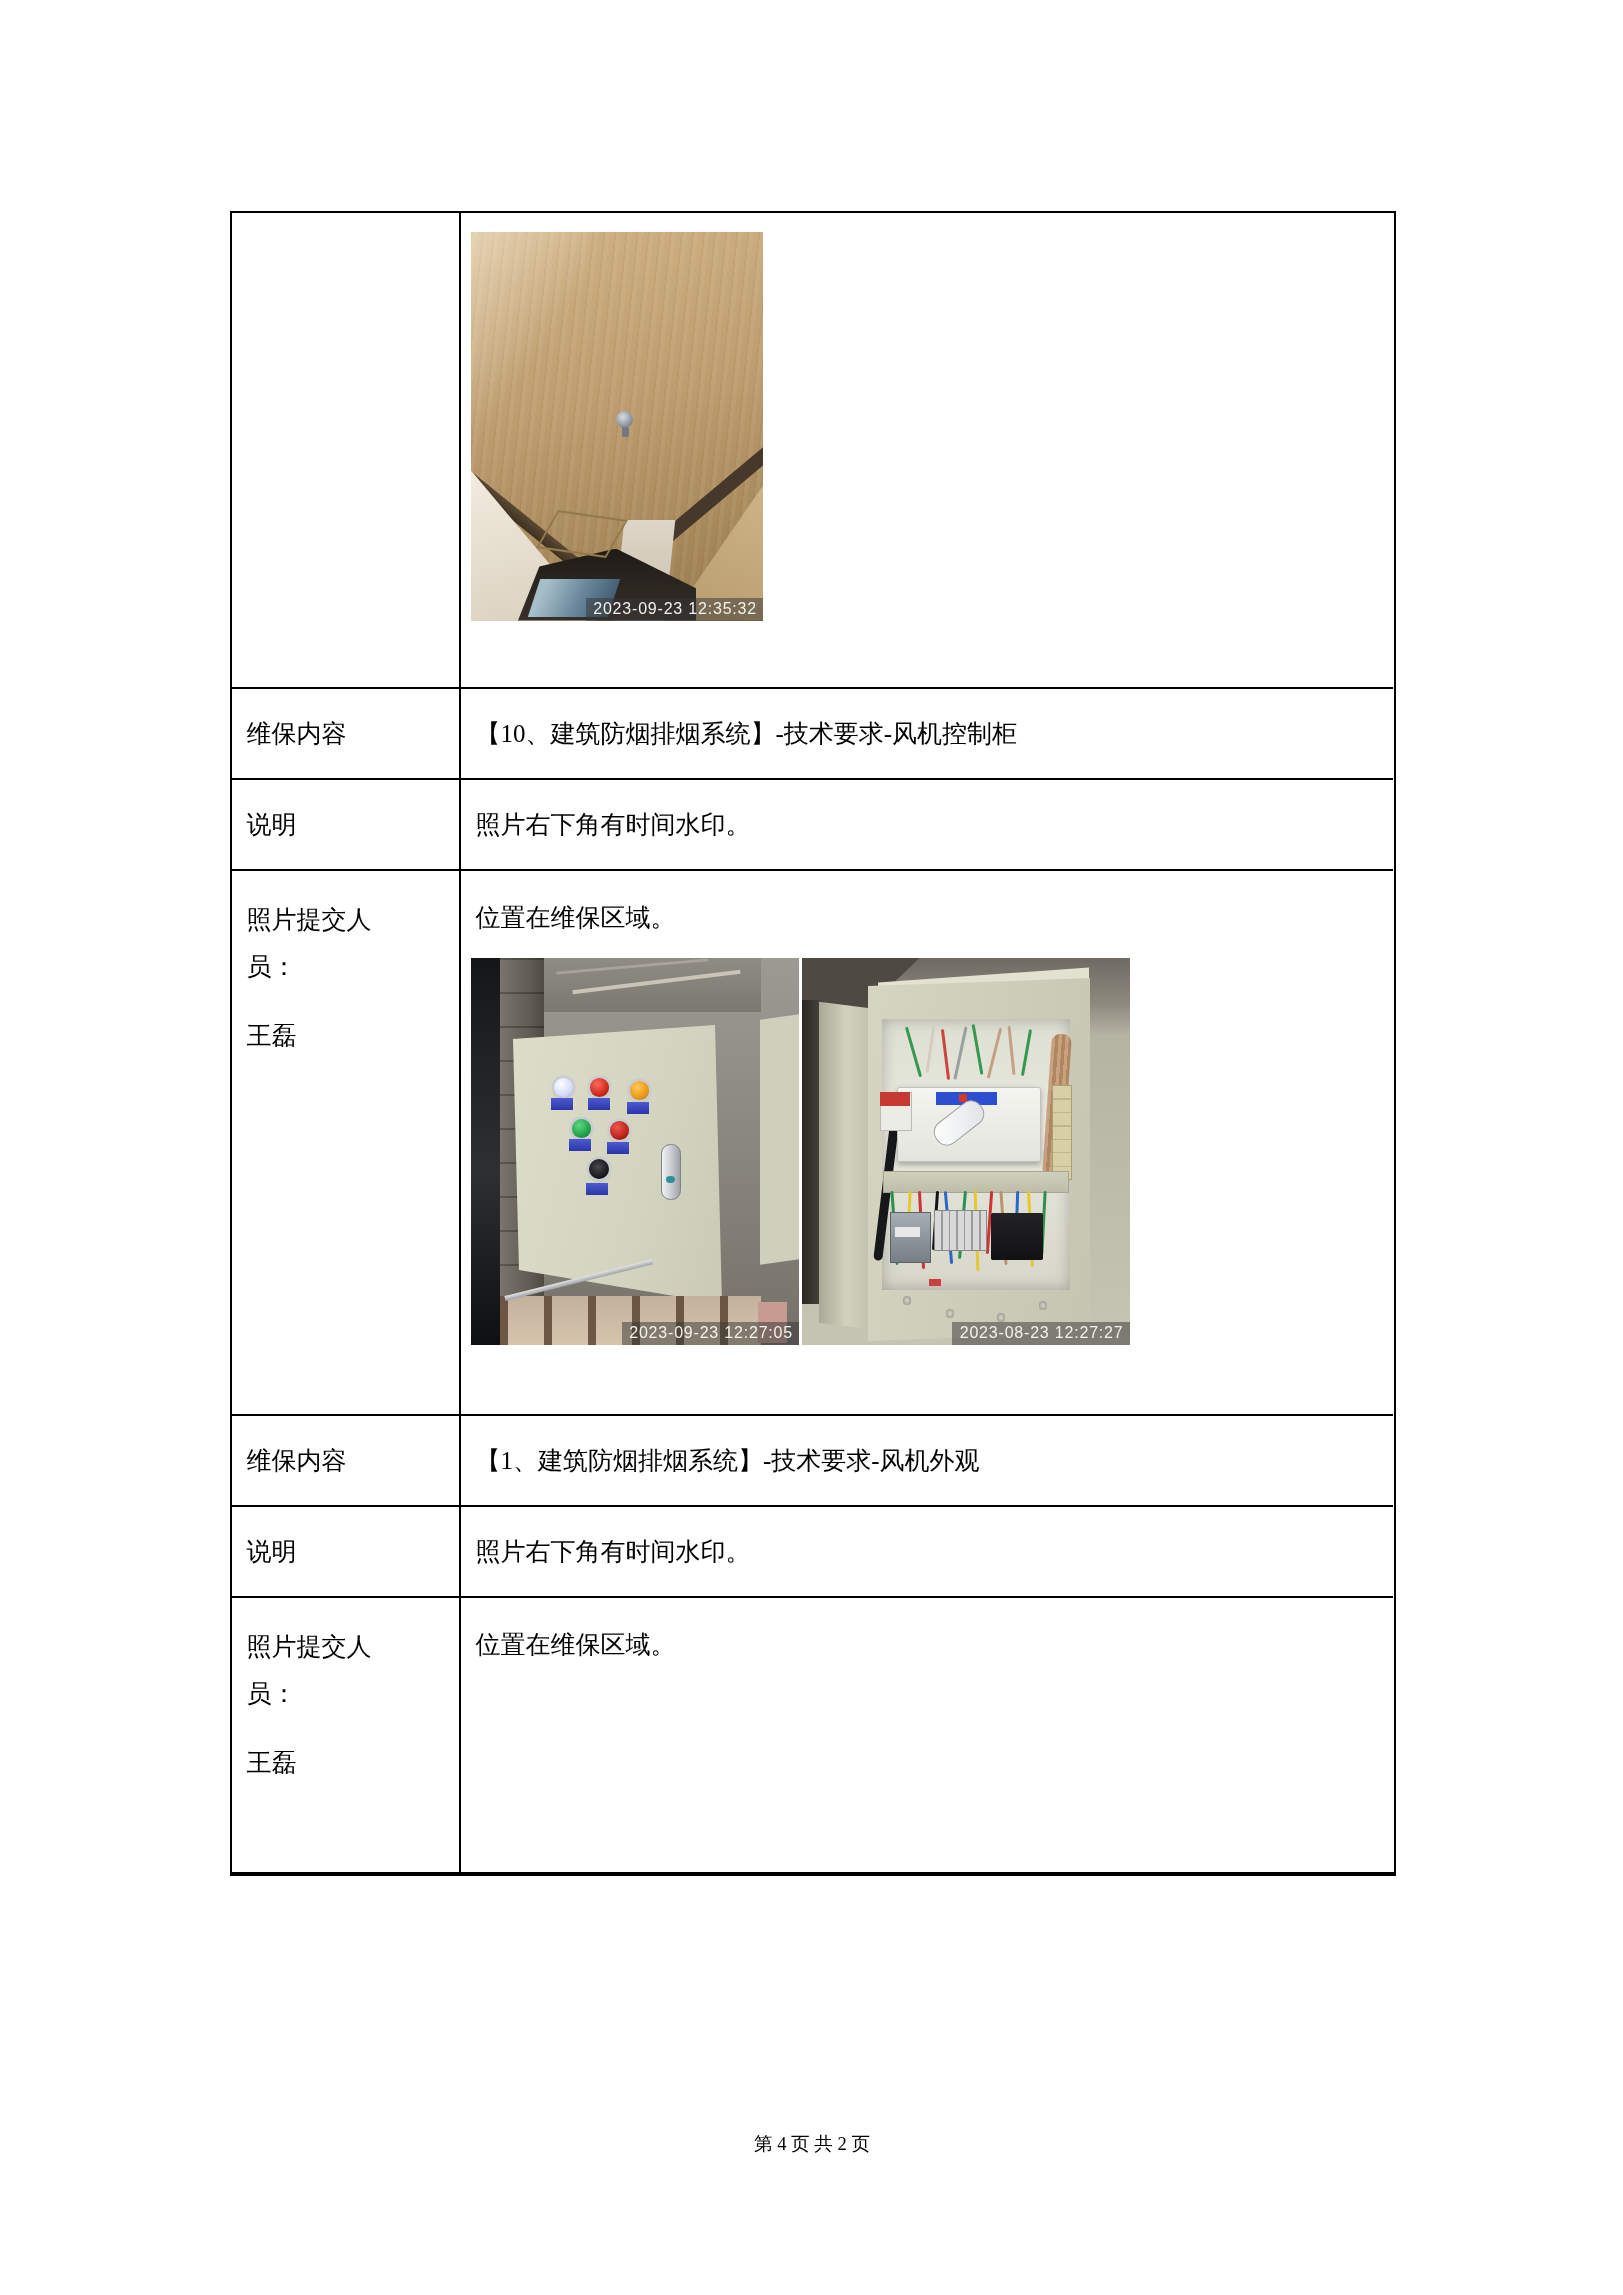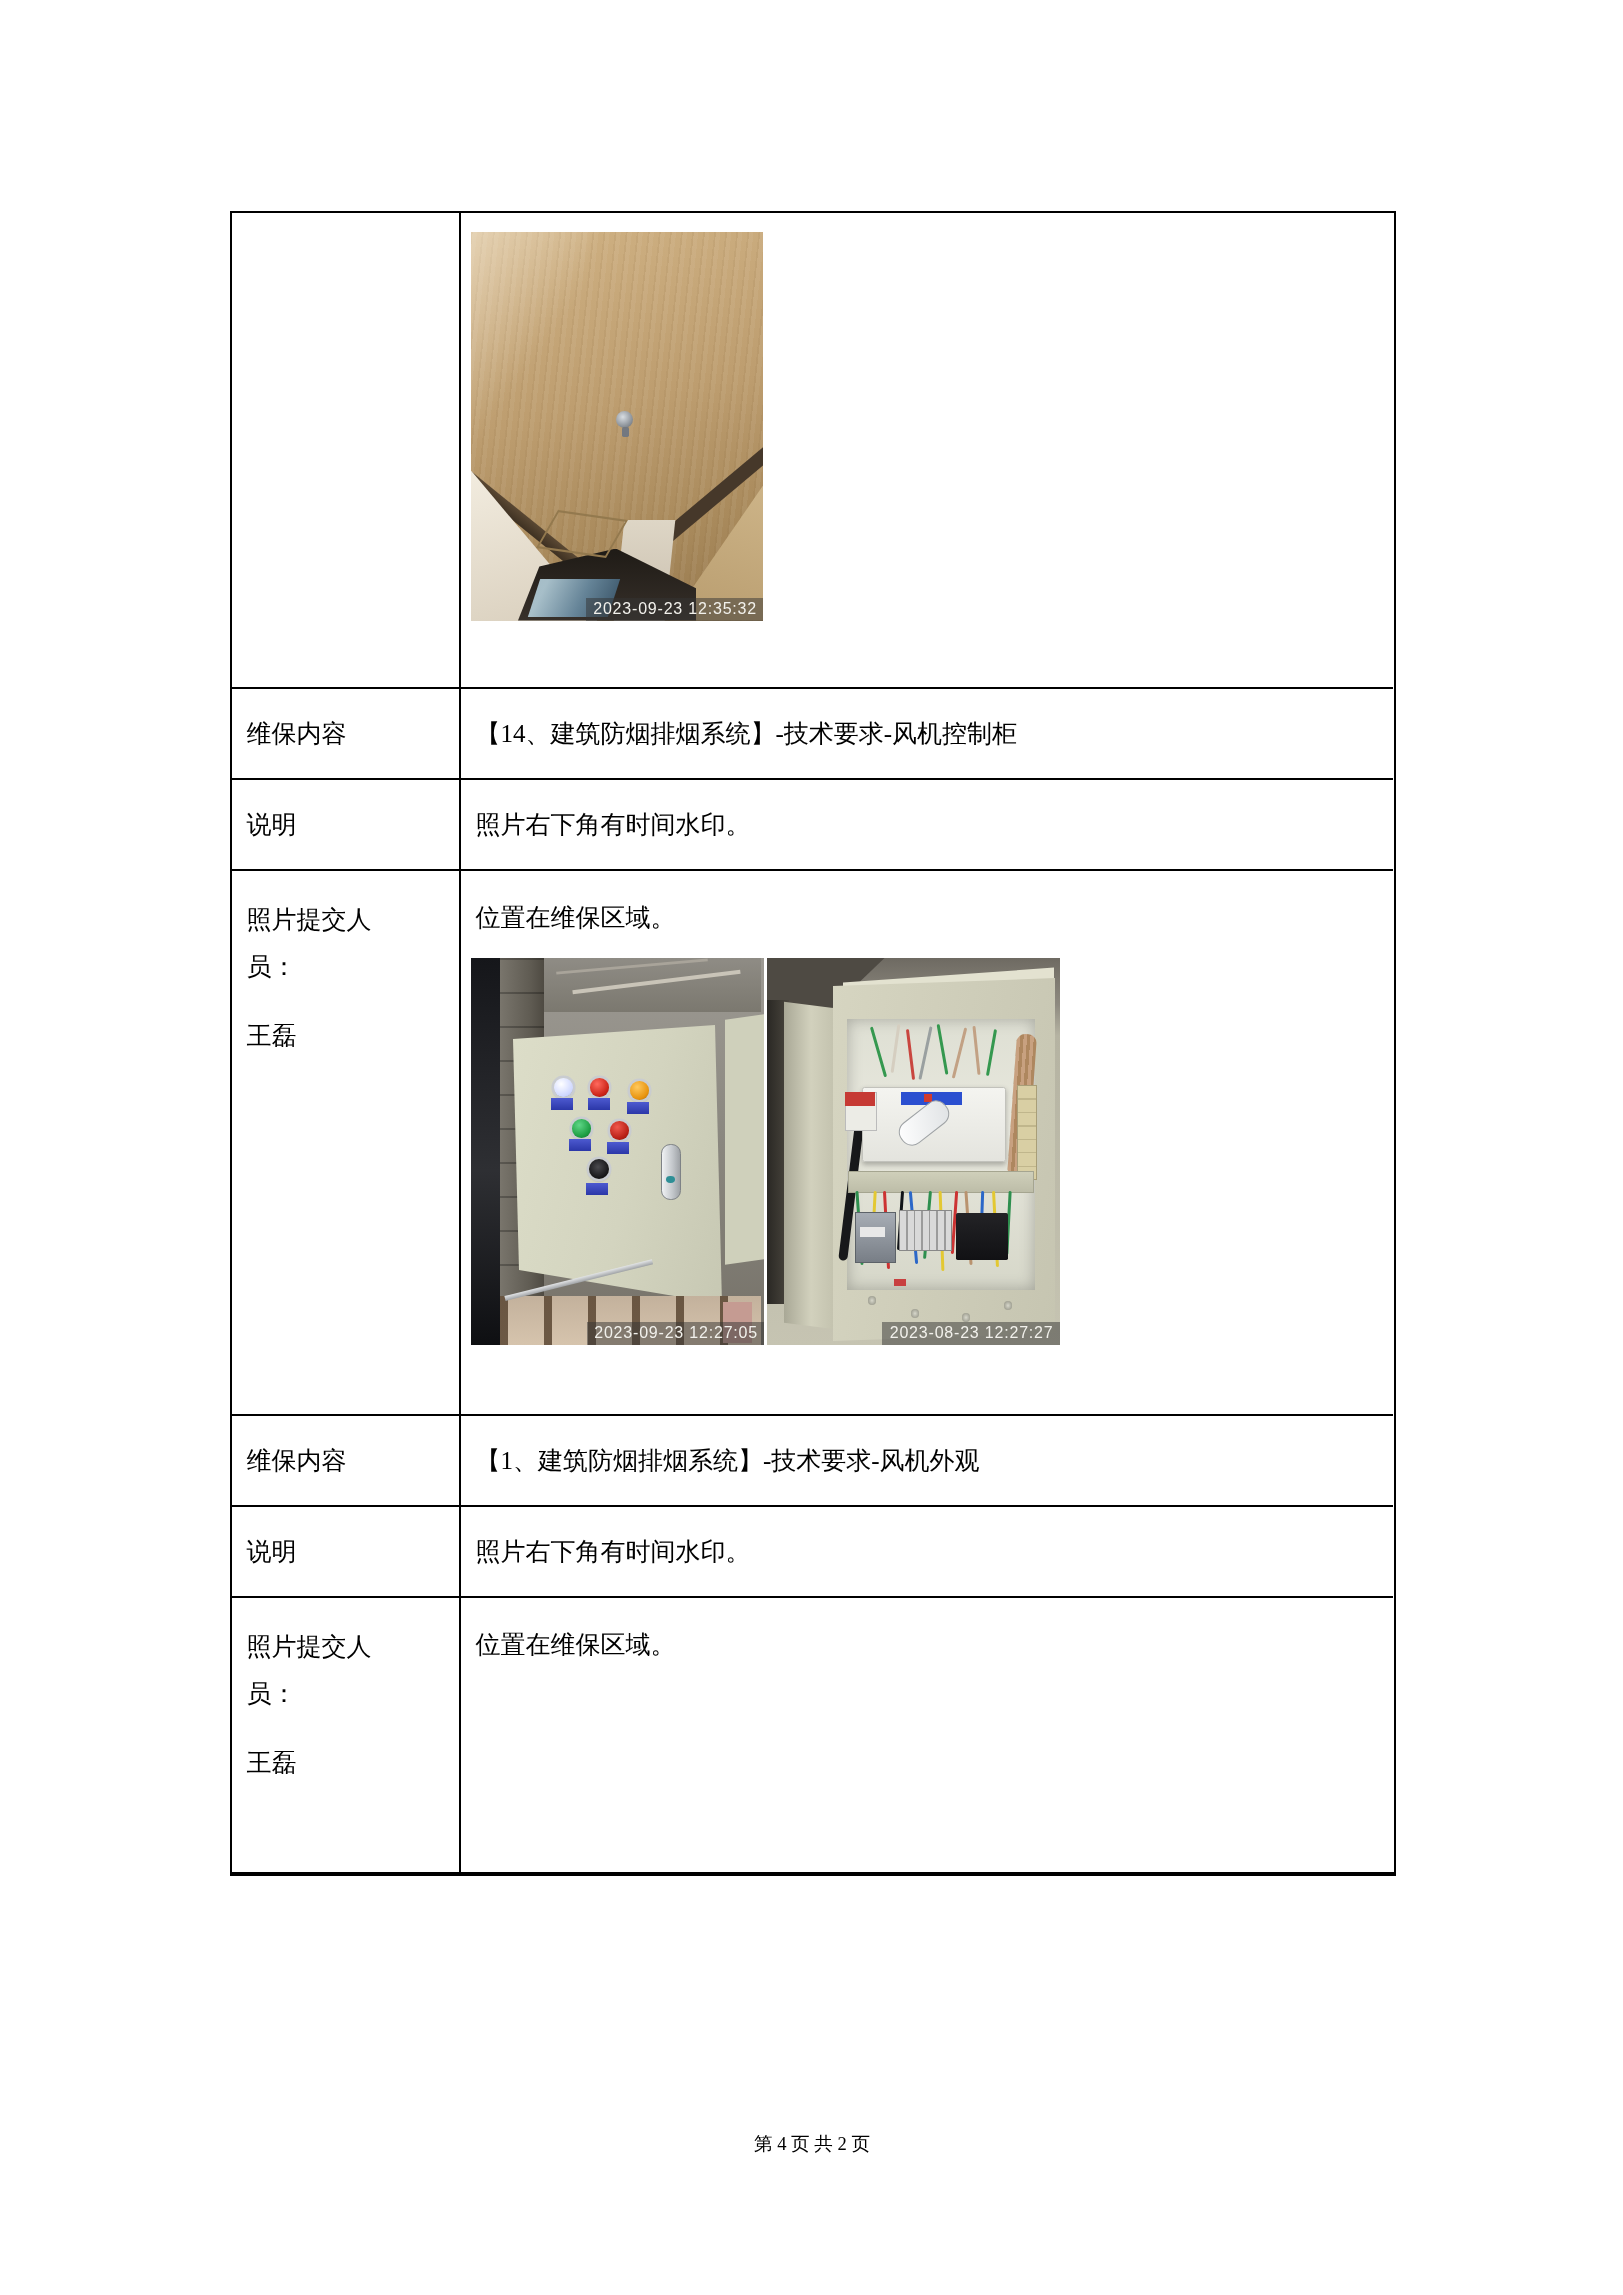--- a/index.html
+++ b/index.html
@@ -15,21 +15,21 @@
   .bl{border-left:2.5px solid #000;}
   .mid{display:flex;align-items:center;padding-left:14.4px;}
   .topcell{padding:25px 0 0 14.4px;line-height:47px;}
   .label-line{line-height:47px;}
   .spacer{height:22px;}
   .note{margin:23px 0 0 14.4px;line-height:47px;}
   
   .photo{position:relative;overflow:hidden;background:#888;}
   .photo1{width:292px;height:389px;margin:18.6px 0 0 10px;}
   .photo-pair{display:flex;gap:2.5px;margin:17px 0 0 10px;}
-  .photo2,.photo3{width:293px;height:387px;}
+  .photo2,.photo3{width:328px;height:387px;}
   .ts{position:absolute;right:0;bottom:0;background:rgba(52,52,52,.50);color:#f2f1ec;
       font:16px/22px "Liberation Sans","DejaVu Sans",sans-serif;padding:0 6px 0.8px 7.6px;
       letter-spacing:0.8px;white-space:nowrap;margin-top:28px;}
   .abs{position:absolute;}
   
   .photo1{background:linear-gradient(168deg,#cfb183 0%,#bd9d6f 45%,#a98a5c 75%,#96794e 100%);}
   .p1-grain{inset:0;background:repeating-linear-gradient(96deg,rgba(120,90,50,.08) 0 1.7px,rgba(255,255,255,.05) 1.7px 6px,transparent 6px 11px);}
   .p1-flare{left:-25px;top:-34px;width:127px;height:271px;transform:rotate(10deg);filter:blur(4.2px);
             background:linear-gradient(115deg,rgba(255,248,235,.55),rgba(255,248,235,0) 65%);}
   .p1-edge-left{left:-17px;top:227px;width:211px;height:12px;background:linear-gradient(#5a4833,#3e3122);
@@ -149,21 +149,21 @@
         <div class="abs p1-sprinkler"></div>
         <div class="abs p1-stem"></div>
         <div class="ts">2023-09-23 12:35:32</div>
       </div>
     </div>
 
     <div class="cell bt mid">
       <span>维保内容</span>
     </div>
     <div class="cell bt bl mid">
-      <span>【14、建筑防烟排烟系统】-技术要求-风机控制柜</span>
+      <span>【10、建筑防烟排烟系统】-技术要求-风机控制柜</span>
     </div>
 
     <div class="cell bt mid">
       <span>说明</span>
     </div>
     <div class="cell bt bl mid">
       <span>照片右下角有时间水印。</span>
     </div>
 
     <div class="cell bt topcell">

